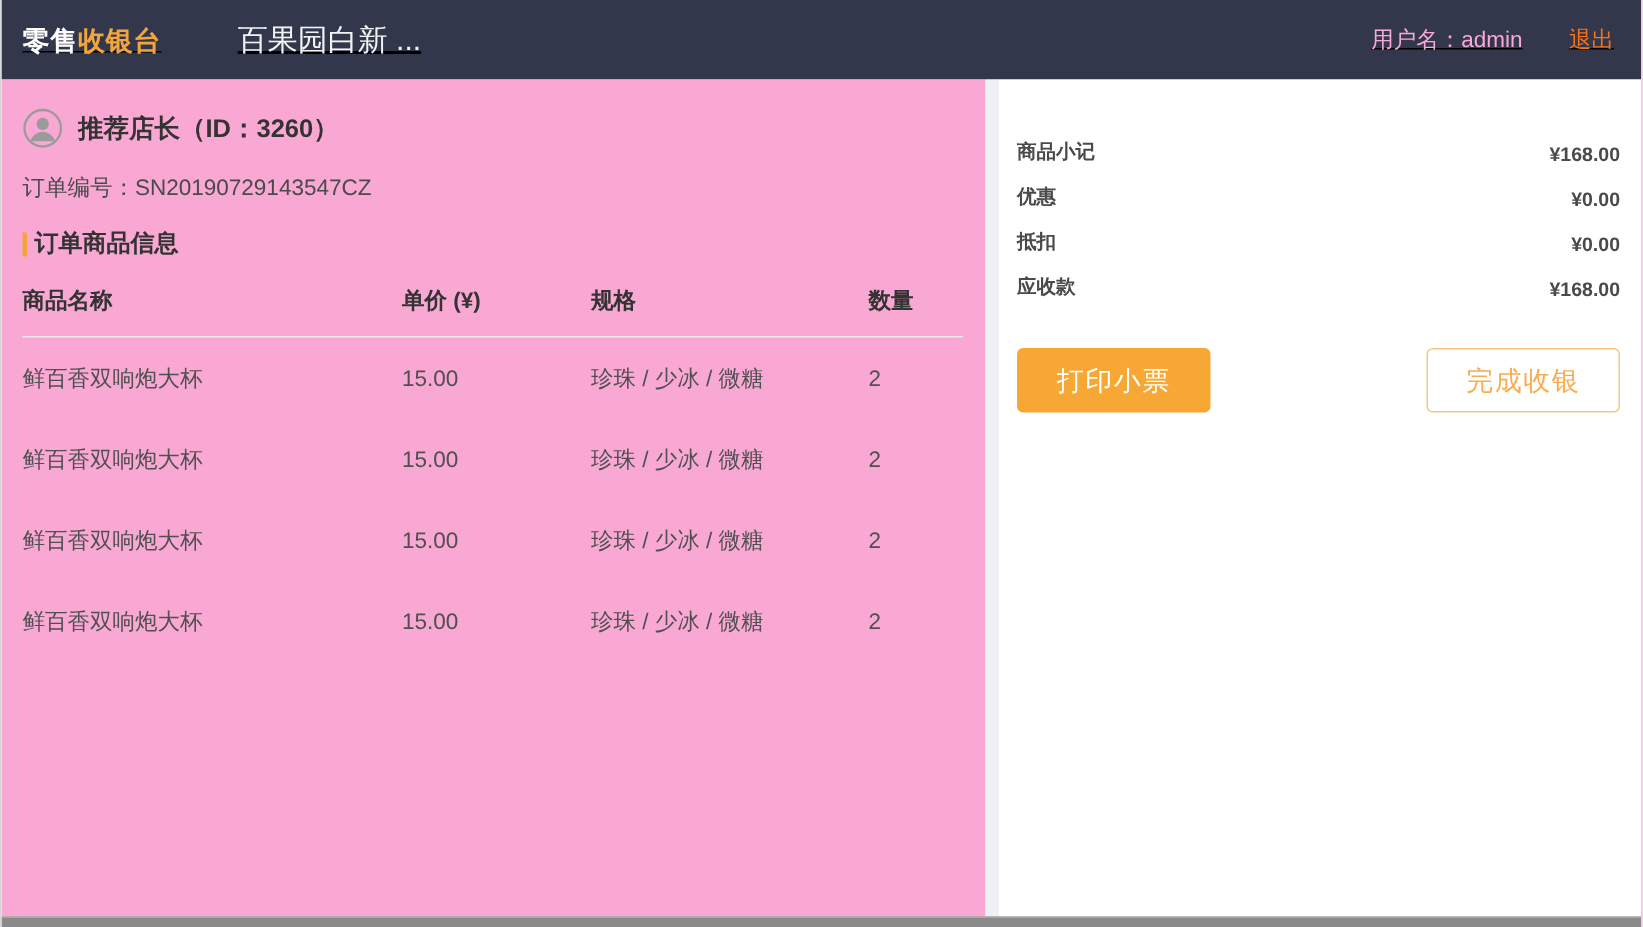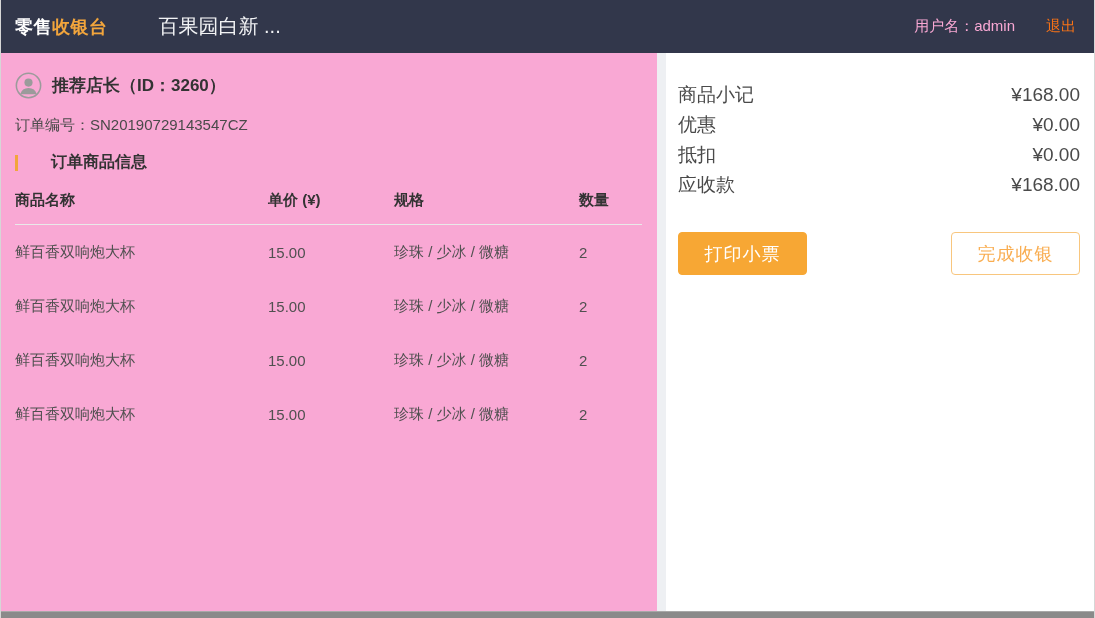--- a/index.html
+++ b/index.html
@@ -15,20 +15,21 @@
     border-right:1px solid #d6d6d6;
     overflow:hidden;
   }
 
   
   .topbar {
     height:53px; flex:0 0 53px;
     background:#32374B;
     display:flex; align-items:center;
     padding:0 18px 0 14px;
+    text-decoration:underline;
   }
   .brand { font-size:18px; font-weight:bold; letter-spacing:0.5px; cursor:default; }
   .brand .white { color:#ffffff; }
   .brand .orange { color:#F2A53C; }
   .store-tab {
     margin-left:51px; font-size:20px; color:#f2f3f5; cursor:pointer;
   }
   .topbar-right { margin-left:auto; display:flex; align-items:center; }
   .username { font-size:15px; color:#f9a8d4; }
   .logout { font-size:15px; color:#f97316; margin-left:31px; cursor:pointer; }
@@ -49,21 +50,21 @@
   }
 
   
   .profile { display:flex; align-items:center; margin:1px 0 17px 0; }
   .avatar { width:27px; height:27px; flex:0 0 27px; margin-right:10px; }
   .clerk-title { font-size:17px; font-weight:bold; color:#333333; }
 
   .order-no { font-size:15px; color:#4a4a4a; margin-bottom:17px; }
 
   .section-title {
-    display:flex; align-items:center; margin-bottom:9px;gap:28px;
+    display:flex; align-items:center; margin-bottom:9px;
   }
   .section-bar {
     width:3px; height:16px; background:#F2A53C; margin-right:5px; flex:0 0 3px;
   }
   .section-label { font-size:16px; font-weight:bold; color:#333333; }
 
   .goods-table { width:627px; }
   .t-head {
     display:grid; grid-template-columns:253px 126px 185px 1fr;
     padding:9px 0 14px 0;
@@ -77,22 +78,22 @@
   }
 
   
   .rp-title {
     font-size:15px; font-weight:bold; color:#333333;
     padding-bottom:12px;
     border-bottom:1px solid #e9e9e9;
   }
   .summary { margin-top:7px; }
   .summary-row {
-    display:flex; justify-content:space-between; align-items:center;
-    height:30px; font-size:19px; color:#4a4a4a;
+    display:flex; justify-content:space-between; align-items:flex-end;
+    height:30px; font-size:13px; color:#4a4a4a;font-weight:bold;
   }
   .buttons {
     margin-top:32px;
     display:flex; justify-content:space-between; align-items:center;
   }
   .btn { 
     width:129px; height:43px; border-radius:4px;
     font-size:18px; letter-spacing:1px;
     display:flex; align-items:center; justify-content:center;
     cursor:pointer; font-family:inherit;

